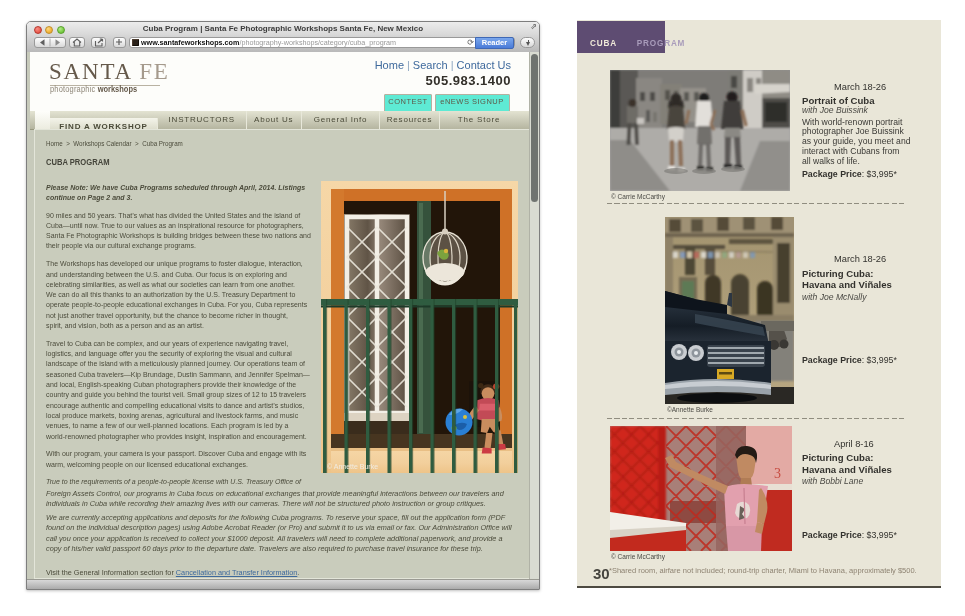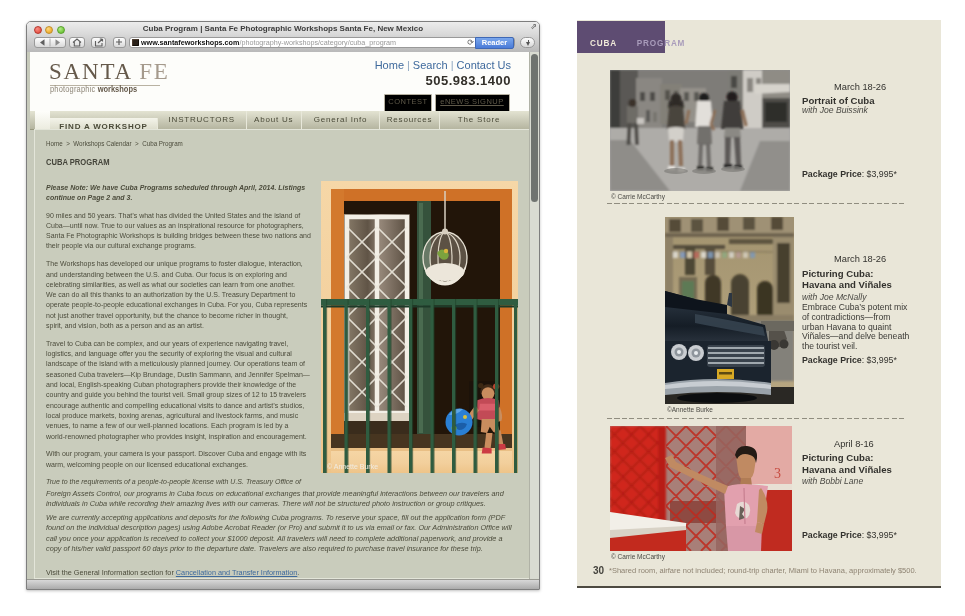--- a/index.html
+++ b/index.html
@@ -35,23 +35,23 @@
 
 #site{left:3px;top:0;width:500px;bottom:9px;background:#c7cabb;}
 #shead{left:0;top:0;width:100%;height:59px;background:#fdfdfa;}
 #logo1{left:19px;top:7px;font-family:"Liberation Serif",serif;font-size:23px;color:#65594a;letter-spacing:1.8px;}
 #logo1 span{color:#a59a8c;}
 #logo2{left:20px;top:32px;font-size:8.5px;color:#8e8678;letter-spacing:0.2px;transform:scaleX(0.88);transform-origin:0 0;}
 #logo2 b{color:#655a4b;font-weight:bold;letter-spacing:0;}
 #hlinks{right:19px;top:7px;font-size:11px;color:#3e699c;}
 #hlinks .d{color:#8da6c0;padding:0 3px;}
 #phone{right:19px;top:21px;font-size:13px;font-weight:bold;color:#33302a;letter-spacing:0.5px;}
-.hbtn{top:42px;height:30px;border:1px solid #b5b0a0;background:#000000;font-size:7.5px;color:#5f5949;text-align:center;line-height:13px;letter-spacing:0.5px;box-sizing:border-box;border-radius:1px;}
+.hbtn{top:42px;height:30px;border:1px solid #b5b0a0;background:#5eead4;font-size:7.5px;color:#5f5949;text-align:center;line-height:13px;letter-spacing:0.5px;box-sizing:border-box;border-radius:1px;}
 #btn-contest{right:98px;width:48px;}
-#btn-enews{right:20.5px;width:75px;text-decoration:underline;}
+#btn-enews{right:20.5px;width:75px;}
 
 #nav{left:0;top:59px;width:100%;height:18px;background:linear-gradient(#e3e3d2,#b5b5a0);border-bottom:1px solid #98987f;}
 .tab{top:0;height:100%;border-right:1px solid #e8e8da;box-sizing:border-box;font-size:8px;color:#4a4a38;text-align:center;line-height:18px;letter-spacing:0.8px;}
 #tab0{left:5px;width:15px;background:linear-gradient(#fefefb,#ecece0);border-right:0;}
 #tab1{left:20px;width:108px;background:linear-gradient(#f4f4ea,#cfcfba);font-weight:bold;margin-top:7px;}
 #tab2{left:128px;width:88.5px;}
 #tab3{left:216.5px;width:55.5px;}
 #tab4{left:272px;width:78px;}
 #tab5{left:350px;width:60px;}
 #tab6{left:410px;width:78px;border-right:0;}
@@ -74,21 +74,21 @@
 #ptab .t{position:absolute;left:13px;bottom:5px;font-size:8.2px;font-weight:bold;color:#f0ead9;letter-spacing:0.8px;}
 #ptab .t span{color:#a99cbb;padding-left:20px;}
 .mdate{font-size:9.3px;color:#33322e;margin-left:32px;}
 .mtitle{font-size:9.6px;font-weight:bold;color:#33322e;line-height:11.5px;}
 .mwith{font-size:8.6px;font-style:italic;color:#4a4944;text-align:center;}
 .mbody{font-size:8.6px;color:#3a3935;line-height:9.7px;}
 .mprice{font-size:8.8px;color:#33322e;}
 .mprice b{font-weight:bold;}
 .cap{font-size:6.5px;color:#4a4944;}
 .dash{height:1px;background:repeating-linear-gradient(90deg,#908d80 0,#908d80 5px,rgba(0,0,0,0) 5px,rgba(0,0,0,0) 7.5px);}
-#pgnum{left:16px;top:545px;font-size:10px;font-weight:bold;color:#45443e;}
+#pgnum{left:16px;top:545px;font-size:15px;font-weight:bold;color:#45443e;}
 #footnote{left:32px;top:546px;white-space:nowrap;font-size:7.5px;color:#8e8372;}
 </style>
 </head>
 <body>
 <div class="abs" id="bwin">
   <div class="abs" id="titlebar">
     <div class="abs tl" id="tl1"></div>
       <div class="abs tl" id="tl2"></div>
       <div class="abs tl" id="tl3"></div>
     <div class="abs" id="wtitle">Cuba Program | Santa Fe Photographic Workshops Santa Fe, New Mexico</div>
@@ -388,20 +388,21 @@
 </g>
 <ellipse cx="66" cy="101" rx="12" ry="3" fill="#7f7d79" opacity="0.7"></ellipse>
 <ellipse cx="94" cy="101" rx="12" ry="3" fill="#7f7d79" opacity="0.7"></ellipse>
 <ellipse cx="123" cy="99" rx="12" ry="3" fill="#7f7d79" opacity="0.7"></ellipse>
 </svg></div>
   <div class="abs cap" style="left:34px;top:172.5px;">© Carrie McCarthy</div>
   <div class="abs dash" style="left:30px;top:182.5px;width:300px;"></div>
   <div class="abs mdate" style="left:225px;top:61.6px;">March 18-26</div>
   <div class="abs mtitle" style="left:225px;top:74.6px;">Portrait of Cuba</div>
   <div class="abs mwith" style="left:225px;top:85.3px;">with Joe Buissink</div>
+  <div class="abs mbody" style="left:225px;top:97.7px;">With world-renown portrait<br>photographer Joe Buissink<br>as your guide, you meet and<br>interact with Cubans from<br>all walks of life.</div>
   <div class="abs mprice" style="left:225px;top:148.6px;"><b>Package Price</b>: $3,995*</div>
 
   <div class="abs" id="photo2" style="left:88px;top:197px;width:129px;height:187px;"><svg width="129" height="187" viewBox="0 0 129 187">
 <defs>
 <linearGradient id="fcd" x1="0" y1="0" x2="0" y2="1">
             <stop offset="0" stop-color="#a2936f"></stop>
             <stop offset="1" stop-color="#b8a782"></stop>
           </linearGradient>
 <linearGradient id="carg" x1="0" y1="0" x2="0" y2="1">
             <stop offset="0" stop-color="#252f3a"></stop>
@@ -489,21 +490,20 @@
 <path d="M0 166 q50 -8 106 0 l0 12 q-55 -6 -106 0 Z" fill="#9aa2a9"></path>
 <path d="M0 168 q50 -8 106 0 l0 4 q-55 -6 -106 0 Z" fill="#c8cdd2"></path>
 <ellipse cx="52" cy="181" rx="40" ry="5" fill="#0c0e10"></ellipse>
 </g>
 </svg></div>
   <div class="abs cap" style="left:90px;top:386px;">©Annette Burke</div>
   <div class="abs dash" style="left:30px;top:397.5px;width:300px;"></div>
   <div class="abs mdate" style="left:225px;top:234.1px;">March 18-26</div>
   <div class="abs mtitle" style="left:225px;top:247.9px;">Picturing Cuba:<br>Havana and Viñales</div>
   <div class="abs mwith" style="left:225px;top:271.8px;">with Joe McNally</div>
-  <div class="abs mbody" style="left:225px;top:283.2px;">Embrace Cuba’s potent mix<br>of contradictions—from<br>urban Havana to quaint<br>Viñales—and delve beneath<br>the tourist veil.</div>
   <div class="abs mprice" style="left:225px;top:334.9px;"><b>Package Price</b>: $3,995*</div>
 
   <div class="abs" id="photo3" style="left:33px;top:406px;width:182px;height:125px;"><svg width="182" height="125" viewBox="0 0 182 125">
 <defs>
           <filter id="bl3" x="-20%" y="-20%" width="140%" height="140%">
             <feGaussianBlur stdDeviation="0.8"></feGaussianBlur>
           </filter>
           <clipPath id="cpc">
             <rect x="56" y="0" width="80" height="125"></rect>
           </clipPath>

